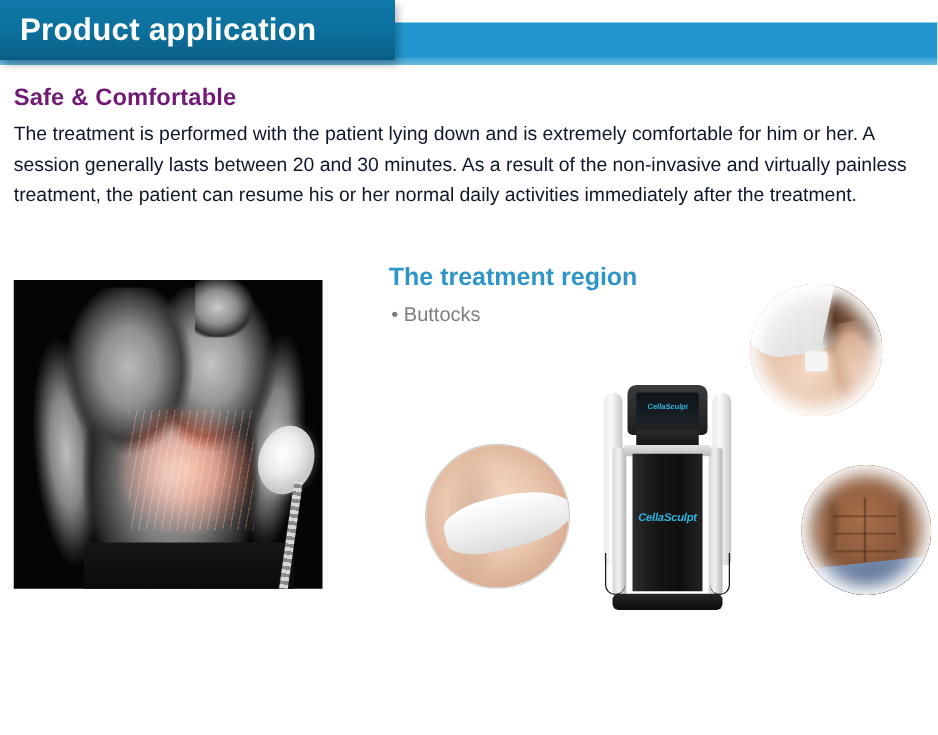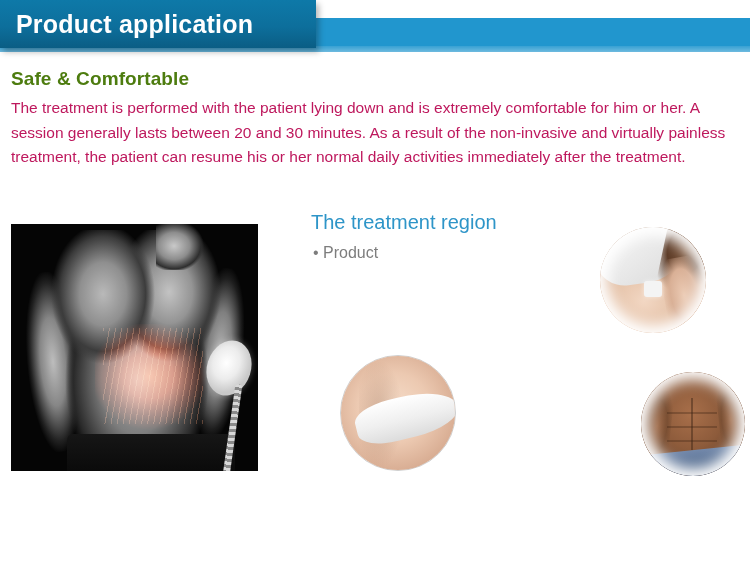--- a/index.html
+++ b/index.html
@@ -29,26 +29,26 @@
   .header-title {
     position: absolute; left: 16px; top: 7px;
     color: #ffffff; font-size: 25px; font-weight: bold;
     letter-spacing: 0.2px; line-height: 34px;
     white-space: nowrap;
   }
 
   
   .subhead {
     position: absolute; left: 11px; top: 68px;
-    color: #4d7c0f; font-size: 19px; font-weight: bold;
+    color: #701a75; font-size: 19px; font-weight: bold;
     letter-spacing: 0.1px;
   }
   .body-copy {
     position: absolute; left: 11px; top: 96px; width: 728px;
-    color: #be185d; font-size: 15.5px; line-height: 24.5px;
+    color: #0f172a; font-size: 15.5px; line-height: 24.5px;
     text-align: left;
   }
 
   
   .hero-photo {
     position: absolute; left: 11px; top: 224px; width: 247px; height: 247px;
     background: #050505; overflow: hidden;
   }
   .hero-body {
     position:absolute; left: 30px; top: 6px; width: 180px; height: 245px;
@@ -101,21 +101,21 @@
     position:absolute; left: 218px; top: 160px; width: 7px; height: 92px;
     background: repeating-linear-gradient(to bottom,
       #d8d8d8 0px, #d8d8d8 3px, #8a8a8a 3px, #8a8a8a 6px);
     transform: rotate(8deg);
     border-radius: 3px;
   }
 
   
   .region-title {
     position: absolute; left: 311px; top: 211px;
-    color: #2e95c8; font-size: 20px; font-weight: normal;
+    color: #2e95c8; font-size: 20px; font-weight: bold;
   }
   .region-list {
     position: absolute; left: 313px; top: 240px;
     margin: 0; padding: 0; list-style: none;
     color: #7d7d7d; font-size: 16px; line-height: 25px;
   }
   .region-list li::before { content: "• "; color: #7d7d7d; }
 
   
   .machine { position:absolute; left: 478px; top: 300px; width: 112px; height: 188px; }
@@ -285,23 +285,42 @@
     <div class="hero-head"></div>
     <div class="hero-abs-glow"></div>
     <div class="hero-abs-fibers"></div>
     <div class="hero-shorts"></div>
     <div class="hero-paddle"></div>
     <div class="hero-cable"></div>
   </div>
 
   <div class="region-title">The treatment region</div>
   <ul class="region-list">
-    <li>Product</li>
+    <li>Buttocks</li>
   </ul>
 
+  <div class="machine">
+    <div class="m-handleL"></div>
+    <div class="m-handleR"></div>
+    <div class="m-legL"></div>
+    <div class="m-legR"></div>
+    <div class="m-screen-shell">
+      <div class="m-screen">
+        <div class="m-screen-logo">CellaSculpt</div>
+      </div>
+    </div>
+    <div class="m-neck"></div>
+    <div class="m-collar"></div>
+    <div class="m-body">
+      <div class="m-brand">CellaSculpt</div>
+    </div>
+    <div class="m-cableL"></div>
+    <div class="m-cableR"></div>
+    <div class="m-base"></div>
+  </div>
 
   <div class="circ circ-belly">
     <div class="cb-skin"></div>
     <div class="cb-top"></div>
     <div class="cb-hair"></div>
     <div class="cb-arm"></div>
     <div class="cb-pad"></div>
     <div class="circ-fade"></div>
   </div>
 

